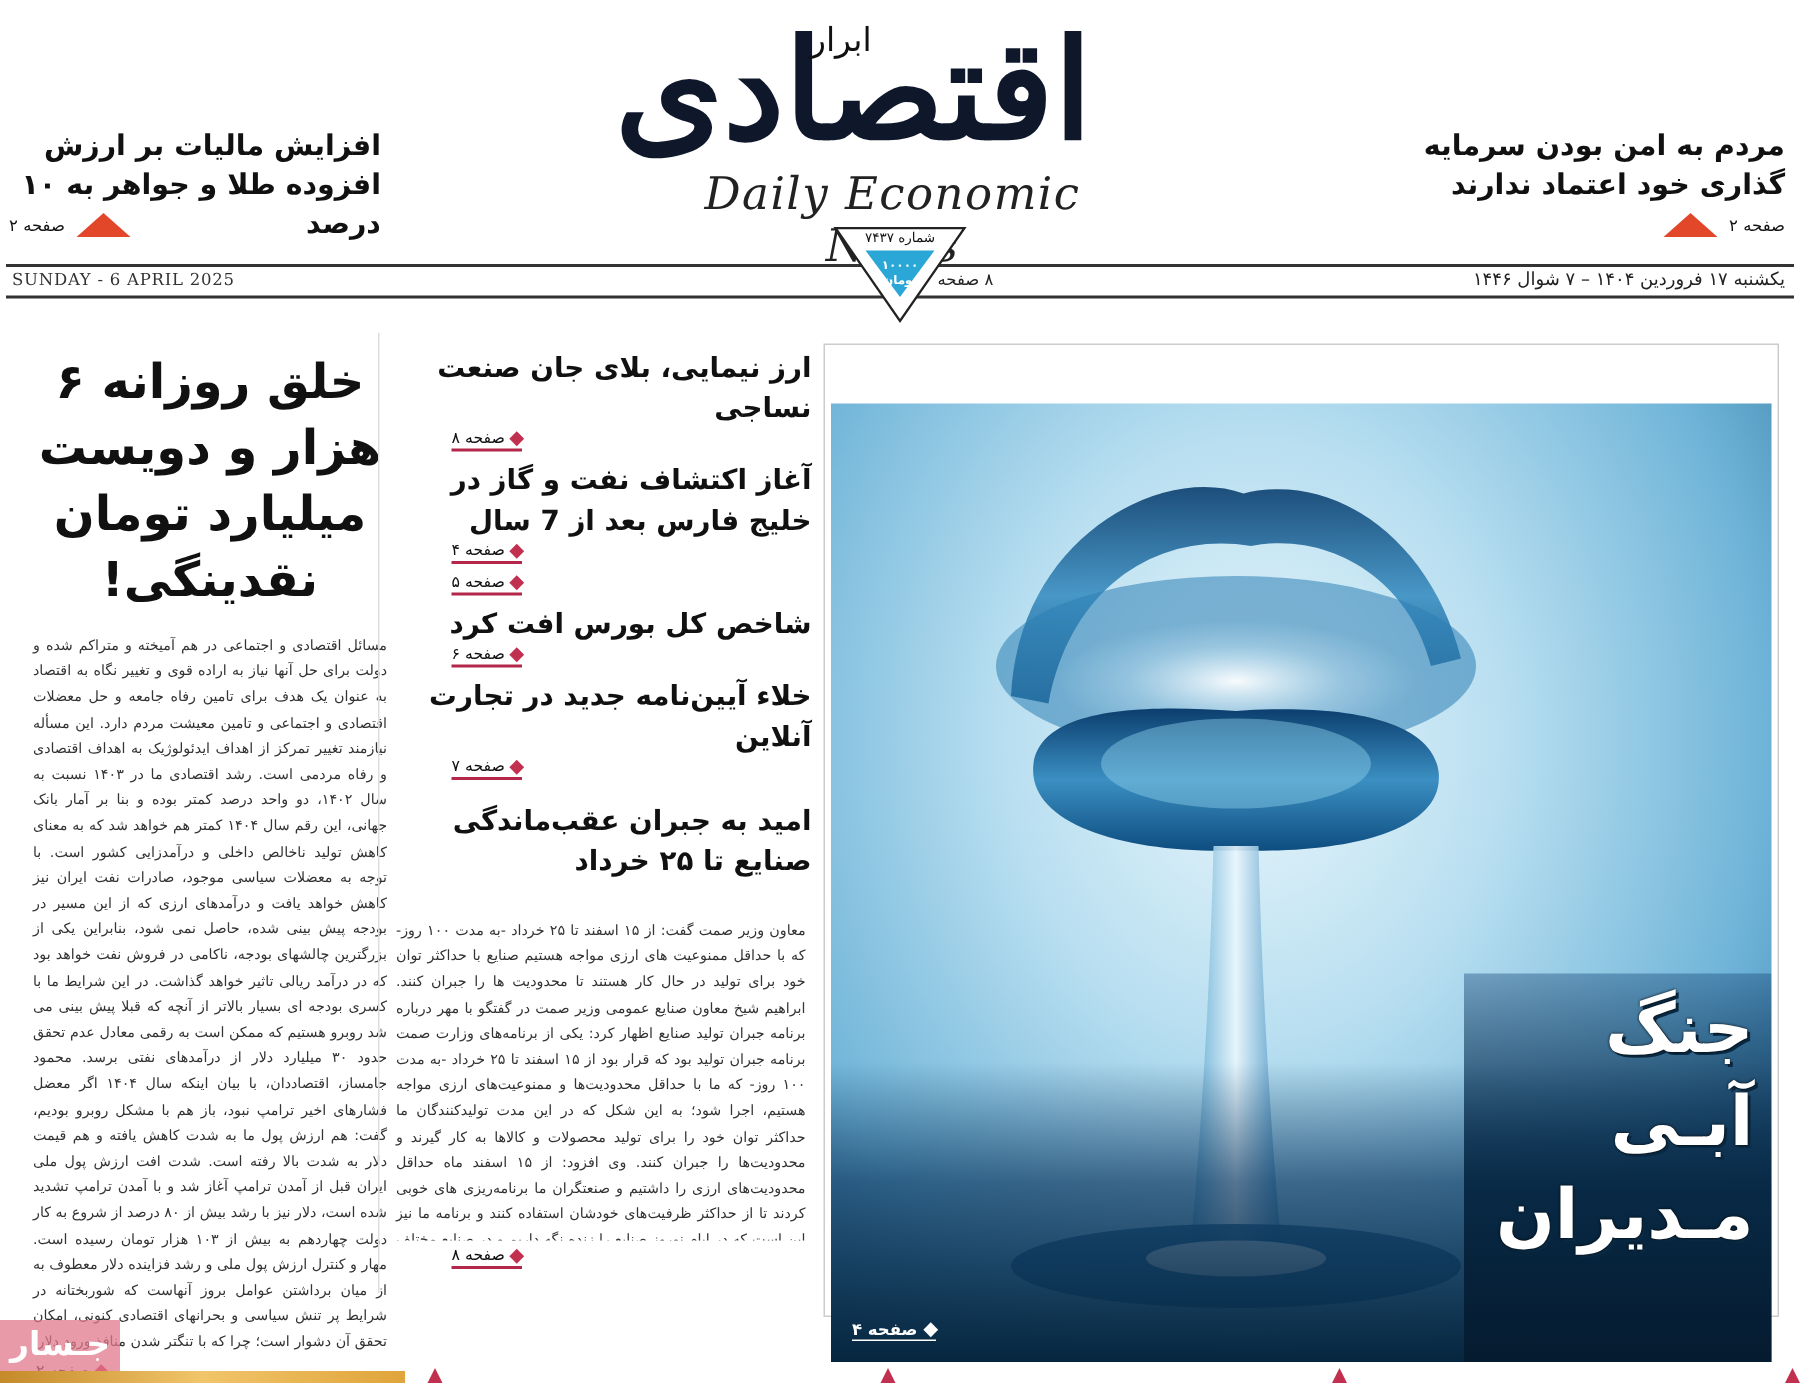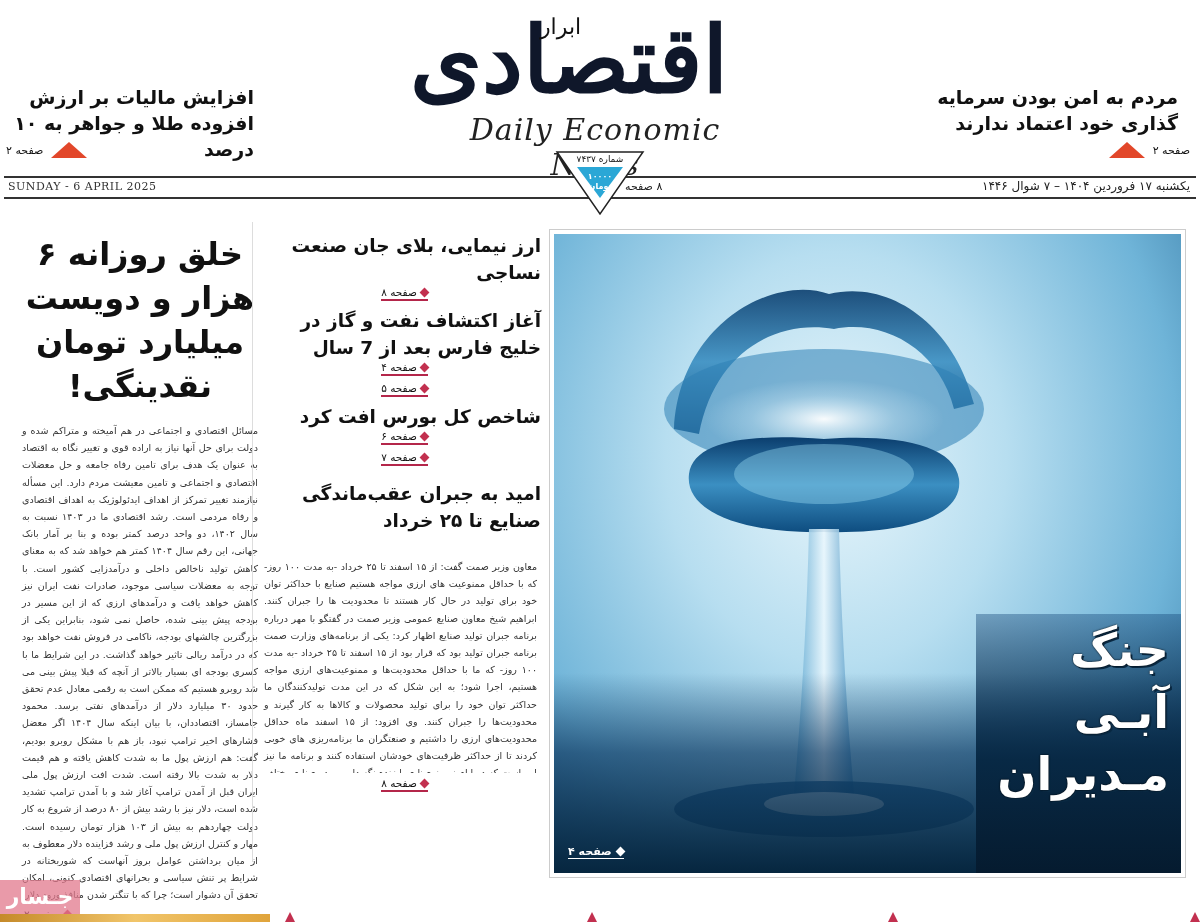--- a/index.html
+++ b/index.html
@@ -19,21 +19,21 @@
     }
     .logo-en {
       position: absolute; left: 430px; top: 112px; width: 330px; text-align: center;
       font-family: "DejaVu Serif", serif; font-size: 30px; font-style: italic;
       letter-spacing: 1px; color: #222;
     }
     .side-headline {
       position: absolute; top: 84px; width: 250px; direction: rtl;
       font-weight: bold; font-size: 19px; line-height: 26px; color: #111;
     }
-    .side-headline.right { right: 22px; text-align: right; }
+    .side-headline.right { right: 10px; text-align: right; }
     .side-headline.left { left: 4px; text-align: right; }
     .side-page {
       position: absolute; top: 142px; font-size: 11px; direction: rtl;
       display: flex; align-items: center; gap: 8px;
     }
     .side-page.right { right: 10px; }
     .side-page.left { left: 6px; flex-direction: row-reverse; }
     .tri-up {
       width: 0; height: 0; border-left: 18px solid transparent; border-right: 18px solid transparent;
       border-bottom: 16px solid #e2472a;
@@ -80,31 +80,32 @@
     }
     .diamond { width: 7px; height: 7px; background: #c2304f; transform: rotate(45deg); display: inline-block; }
     .ref-row { display: flex; justify-content: flex-end; padding: 0 8px; flex-direction: row-reverse; }
     .ref-row.left { justify-content: flex-start; flex-direction: row; }
 
     .mid-item { margin-bottom: 6px; }
     .mid-head {
       direction: rtl; text-align: right; font-weight: bold; font-size: 18.5px; line-height: 27px;
       padding: 0 2px 0 4px; color: #111;
     }
-    .mid-ref { display: flex; justify-content: center; padding-left: 8px; margin-top: 0; }
+    .mid-ref { display: flex; justify-content: flex-start; padding-left: 8px; margin-top: 0; margin-left: 35px; }
     .mid-body { margin-top: 24px; height: 215px; overflow: hidden; }
 
     
     .hero {
       position: absolute; left: 549px; top: 229px; width: 637px; height: 649px;
       border: 1px solid #ccc; background: #fff; padding: 4px;
     }
     .hero-inner {
       position: relative; width: 100%; height: 100%; overflow: hidden;
       background: radial-gradient(ellipse at 45% 35%, #e9f6fb 0%, #b7def0 35%, #6fb4d8 70%, #2d6f9b 100%);
+      margin-top: 35px;
     }
     .hero-bottom {
       position: absolute; left: 0; bottom: 0; width: 100%; height: 200px;
       background: linear-gradient(180deg, rgba(20,70,110,0) 0%, rgba(10,50,90,0.65) 40%, #06263f 100%);
     }
     .side-panel {
       position: absolute; right: 0; top: 380px; width: 205px; height: 265px;
       background: linear-gradient(180deg, rgba(20,70,120,0.4) 0%, #082945 55%, #051a2e 100%);
     }
     .hero-title {
@@ -220,20 +221,21 @@
     <h2 class="mid-head">شاخص کل بورس افت کرد</h2>
     <div class="mid-ref">
       <span class="page-ref">
         <span class="diamond"></span>
         <span>صفحه ۶</span>
       </span>
     </div>
   </div>
 
   <div class="mid-item">
+    <h2 class="mid-head">خلاء آیین‌نامه جدید در تجارت آنلاین</h2>
     <div class="mid-ref">
       <span class="page-ref">
         <span class="diamond"></span>
         <span>صفحه ۷</span>
       </span>
     </div>
   </div>
 
   <div class="mid-item" style="margin-top:14px;">
     <h2 class="mid-head">امید به جبران عقب‌ماندگی صنایع تا ۲۵ خرداد</h2>

